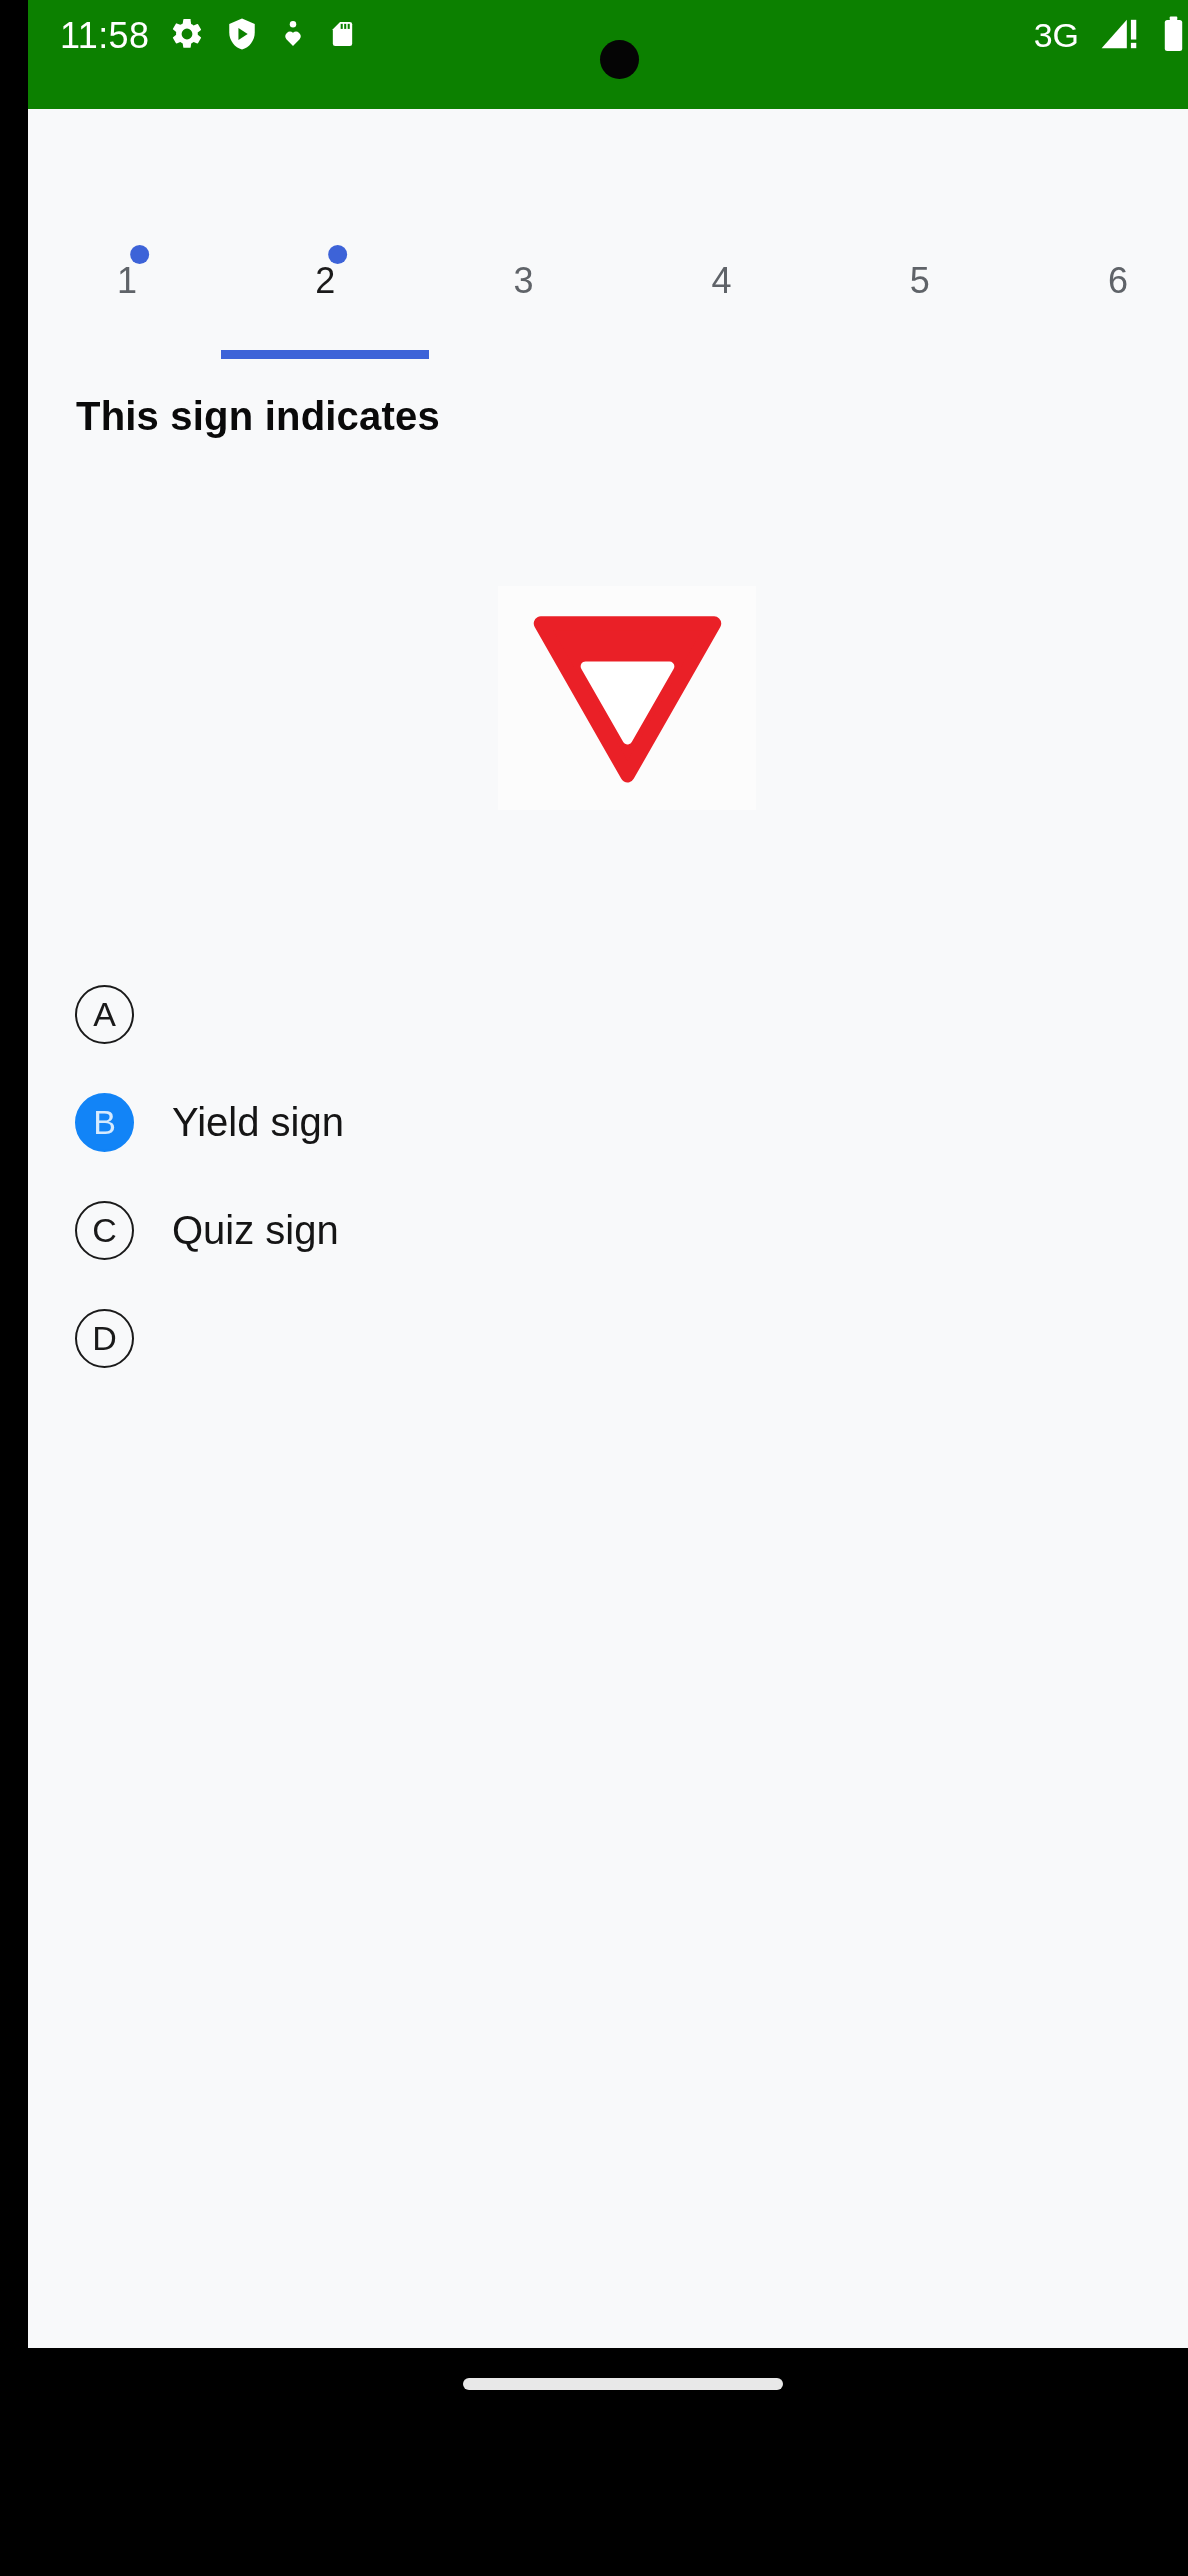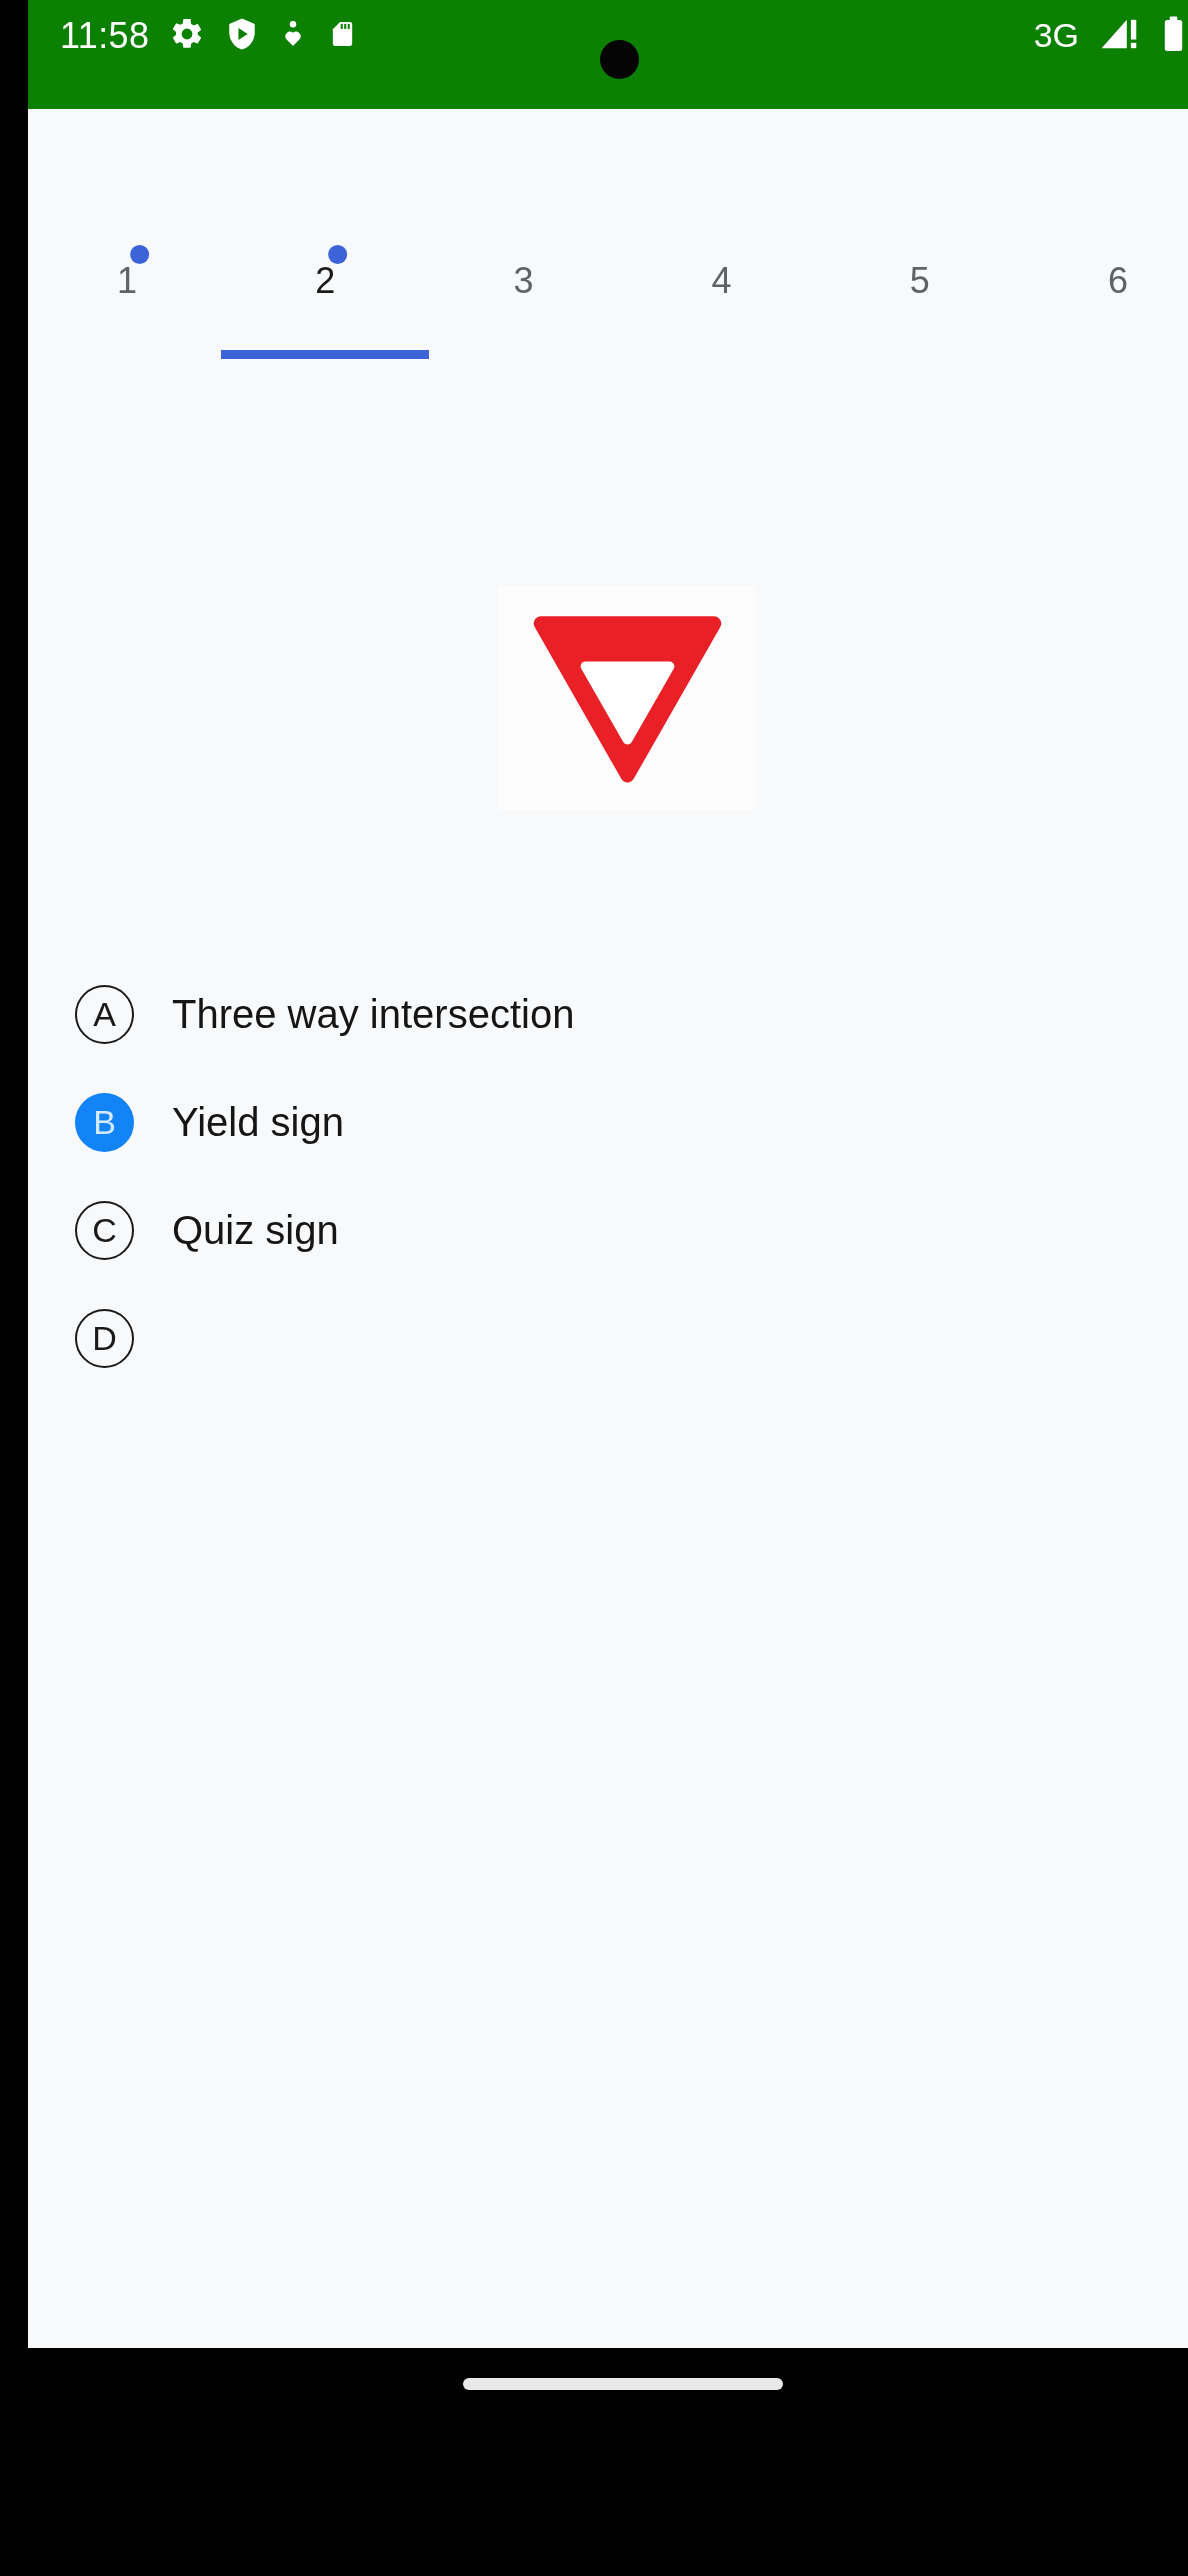--- a/index.html
+++ b/index.html
@@ -327,34 +327,34 @@
 
     <div class="tab">
       <span class="tab-label">5</span>
     </div>
 
     <div class="tab">
       <span class="tab-label">6</span>
     </div>
   </div>
 
+  <div class="question">This sign indicates</div>
 
   <div class="sign-image-wrap">
     <svg class="sign-svg" width="195" height="175" viewBox="0 0 218 196">
       <path d="M12 14 H206 L109 184 Z" fill="none" stroke="#F0EFEF" stroke-width="9" stroke-linejoin="round"></path>
       <path d="M12 14 H206 L109 184 Z" fill="#EA2027" stroke="#EA2027" stroke-width="16" stroke-linejoin="round"></path>
       <path d="M62 62 H156 L109 144 Z" fill="#FFFFFF" stroke="#FFFFFF" stroke-width="11" stroke-linejoin="round"></path>
     </svg>
   </div>
 
   <div class="options">
 
     <div class="option-row">
       <span class="option-badge unselected">A</span>
-      <span class="option-text">Three way intersection</span>
     </div>
 
     <div class="option-row">
       <span class="option-badge selected">B</span>
       <span class="option-text">Yield sign</span>
     </div>
 
     <div class="option-row">
       <span class="option-badge unselected">C</span>
       <span class="option-text">Quiz sign</span>

